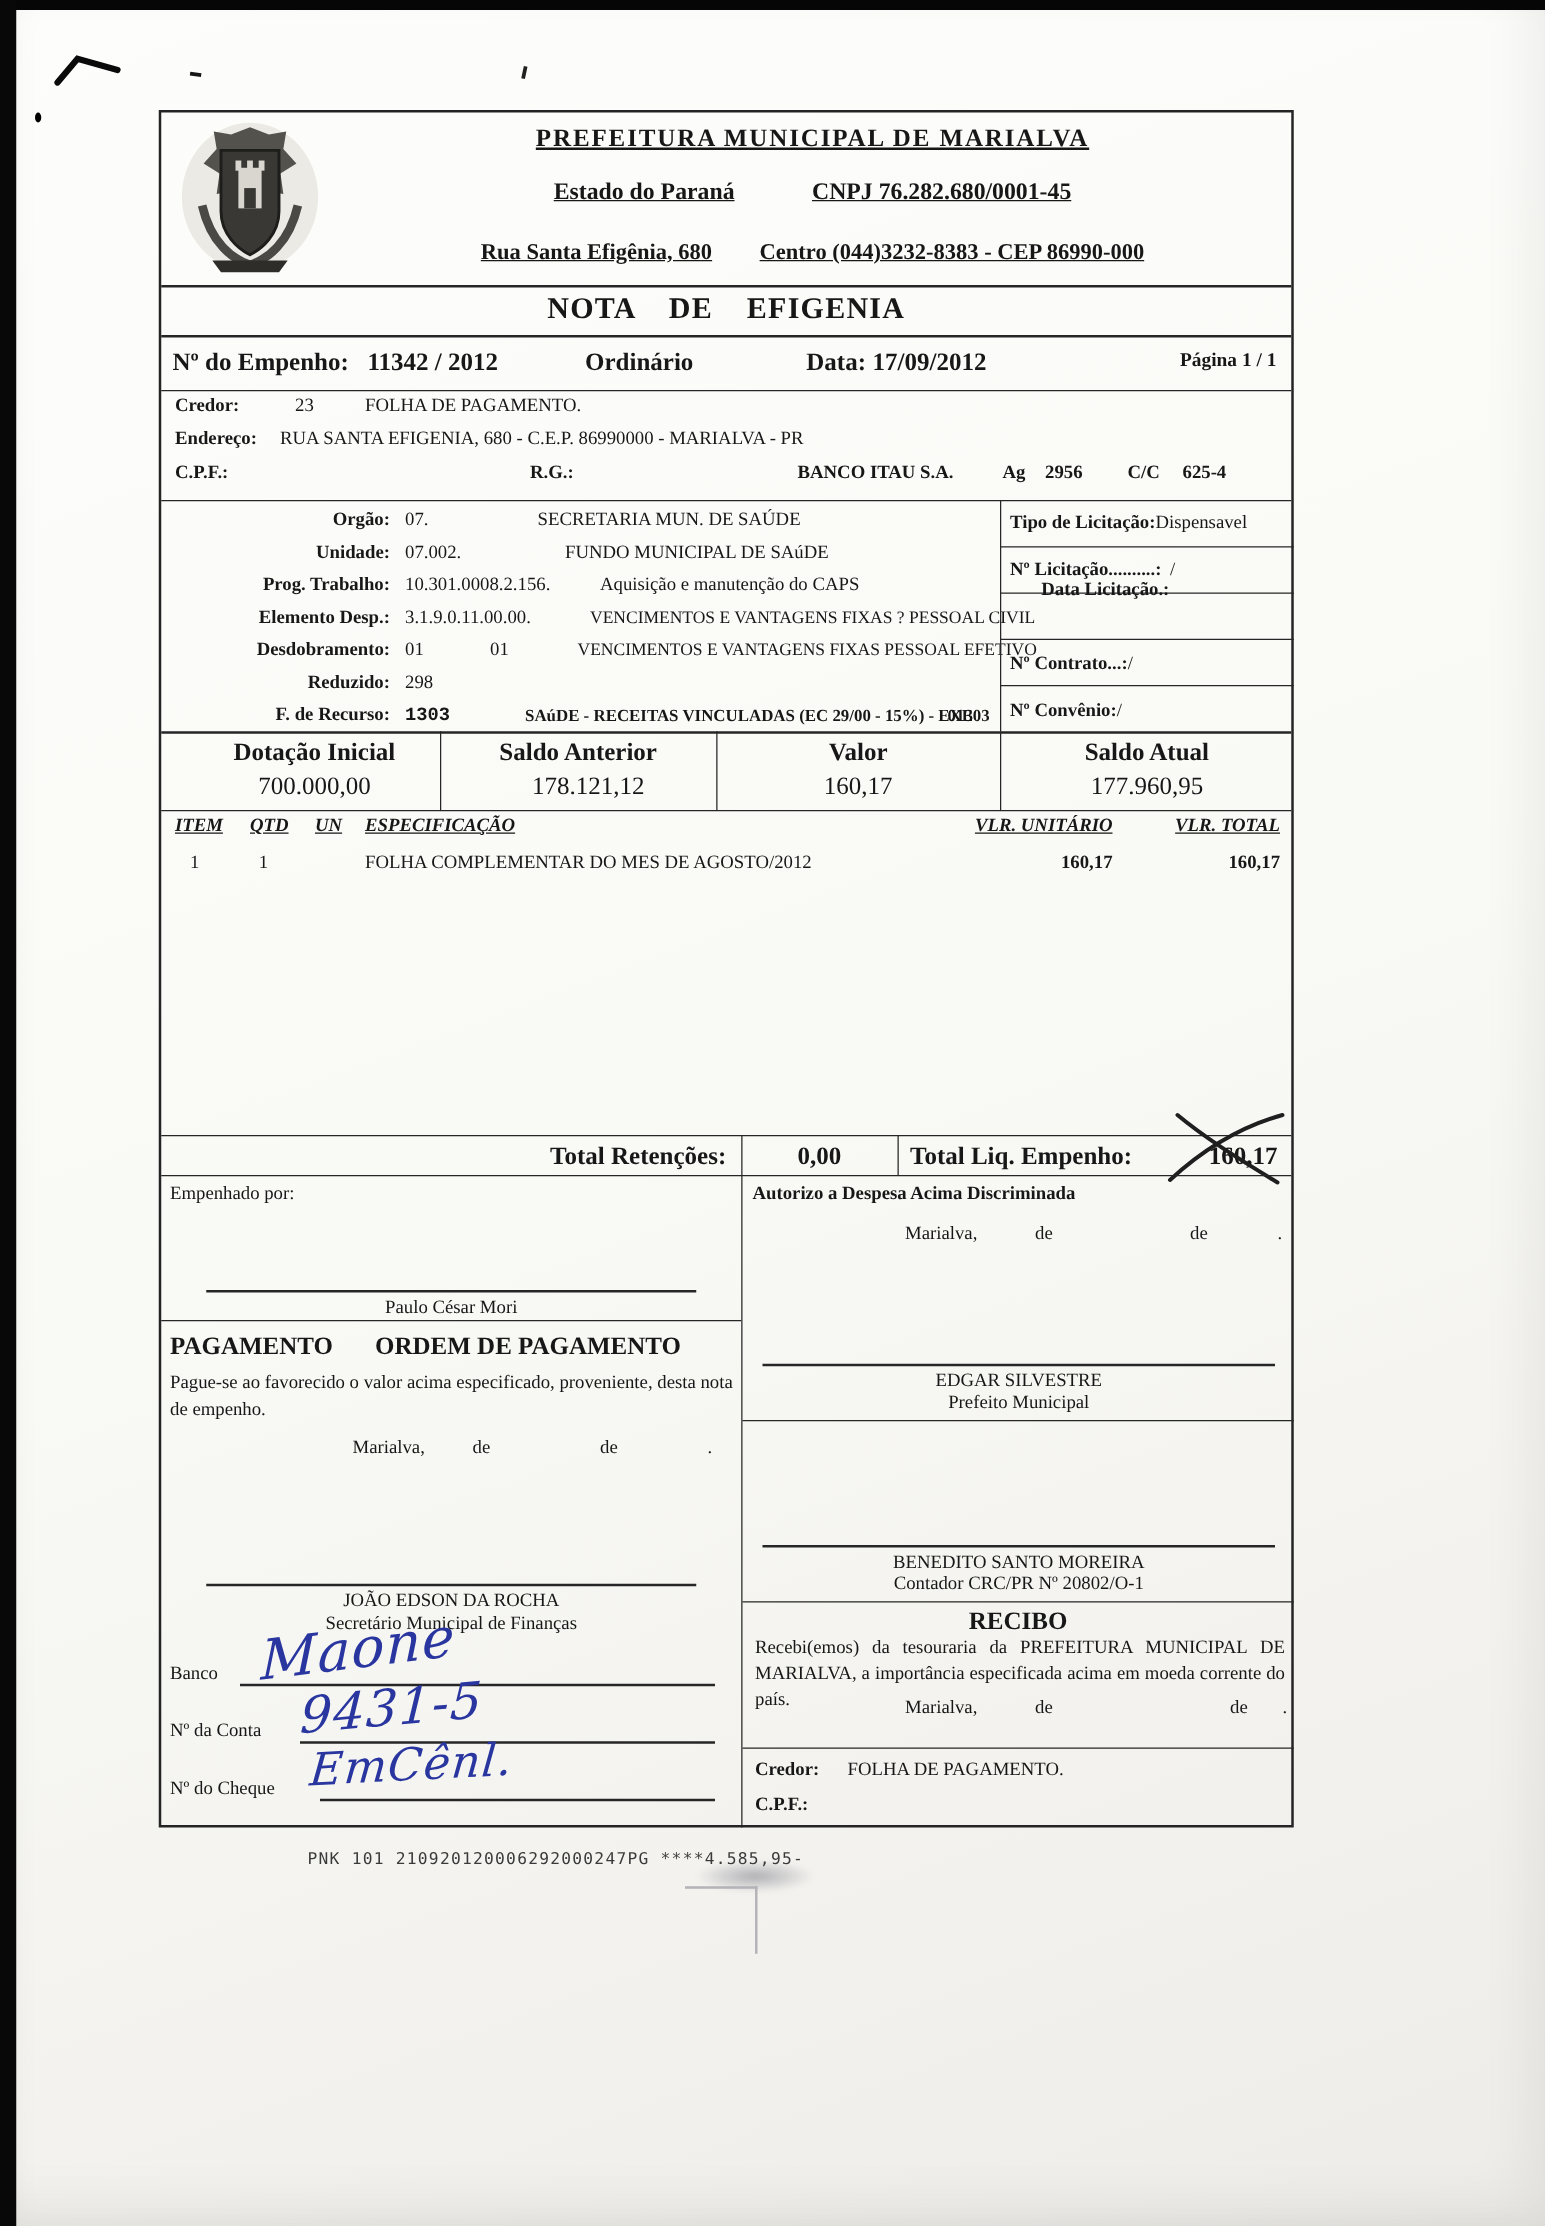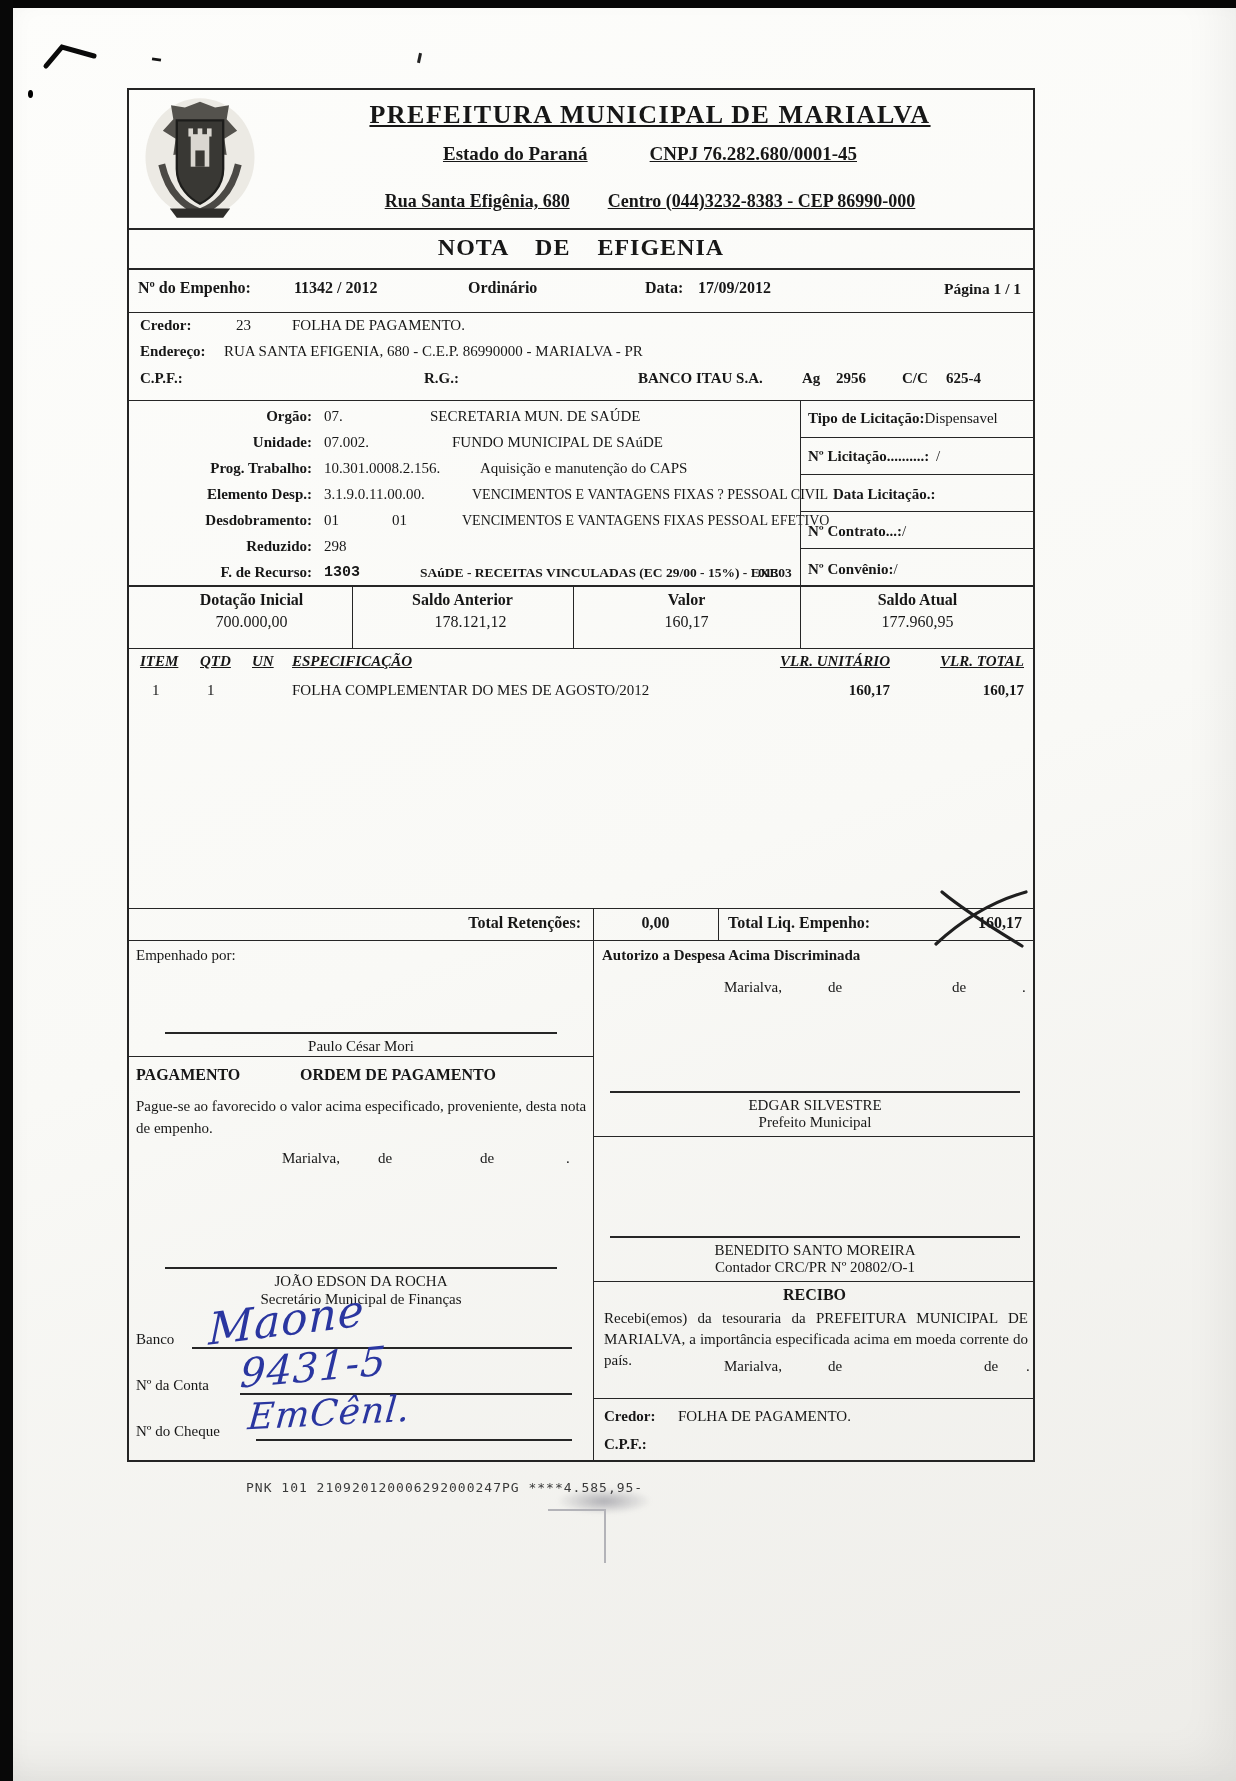--- a/index.html
+++ b/index.html
@@ -8,21 +8,21 @@
     position:relative; width:1236px; height:1781px; overflow:hidden;
     background:linear-gradient(160deg,#fdfdfb 0%,#f9f9f6 50%,#edece8 100%);
     box-shadow: inset -16px -20px 40px rgba(0,0,0,0.05), inset 12px 0 24px rgba(0,0,0,0.04);
     font-family:"Liberation Serif", serif; color:#171717;
   }
   .abs { position:absolute; }
   .b { font-weight:700; }
   .u { text-decoration:underline; }
   .ctr { text-align:center; }
   .s15 { font-size:15px; }
-  .s16 { font-size:16px; }
+  .s16 { font-size:20px; }
   .ln { position:absolute; background:#262626; }
   .lngray { position:absolute; background:#b3b3b8; }
   .ih { font-style:italic; font-weight:700; font-size:15px; text-decoration:underline; }
   .hand {
     position:absolute; font-family:"DejaVu Serif", serif; font-style:italic;
     color:#2a36a0; letter-spacing:1px; white-space:nowrap;
   }
   .licrow { position:absolute; left:808px; width:222px; font-size:15px; white-space:nowrap; }
   .nowrap { white-space:nowrap; }
 </style>
@@ -49,21 +49,21 @@
     <rect x="42" y="32" width="16" height="28" fill="#d9d6d0"></rect>
     <rect x="40" y="27" width="4" height="7" fill="#d9d6d0"></rect>
     <rect x="48" y="27" width="4" height="7" fill="#d9d6d0"></rect>
     <rect x="56" y="27" width="4" height="7" fill="#d9d6d0"></rect>
     <rect x="46" y="46" width="8" height="14" fill="#393834"></rect>
     <path d="M17 58 C23 84 38 95 50 99 C62 95 77 84 83 58" fill="none" stroke="#4b4945" stroke-width="6"></path>
     <path d="M24 96 h52 l-6 8 h-40 Z" fill="#2e2d2a"></path>
   </svg>
 
   <div class="abs ctr" style="left:270px;top:100px;width:760px;">
-    <span class="b u nowrap" style="font-size:26px;letter-spacing:1.5px;">PREFEITURA MUNICIPAL DE MARIALVA</span>
+    <span class="b u nowrap" style="font-size:20px;letter-spacing:1.5px;">PREFEITURA MUNICIPAL DE MARIALVA</span>
   </div>
   <div class="abs" style="left:270px;top:143px;width:760px;display:flex;justify-content:center;gap:62px;">
     <span class="b u nowrap" style="font-size:19px;">Estado do Paraná</span>
     <span class="b u nowrap" style="font-size:19px;">CNPJ 76.282.680/0001-45</span>
   </div>
   <div class="abs" style="left:270px;top:191px;width:760px;display:flex;justify-content:center;gap:38px;">
     <span class="b u nowrap" style="font-size:18px;">Rua Santa Efigênia, 680</span>
     <span class="b u nowrap" style="font-size:18px;">Centro  (044)3232-8383  -  CEP 86990-000</span>
   </div>
 
@@ -130,21 +130,21 @@
 
   <div class="ln" style="left:800px;top:400px;width:1px;height:185px;"></div>
   <div class="licrow" style="top:410px;">
     <span class="b">Tipo de Licitação:</span><span>Dispensavel</span>
   </div>
   <div class="ln" style="left:800px;top:437px;width:235px;height:1px;"></div>
   <div class="licrow" style="top:448px;">
     <span class="b">Nº Licitação..........:</span> <span style="margin-left:3px;">/</span>
   </div>
   <div class="ln" style="left:800px;top:474px;width:235px;height:1px;"></div>
-  <div class="licrow" style="top:486px;padding-left:25px;">
+  <div class="licrow" style="top:464px;padding-left:25px;">
     <span class="b">Data Licitação.:</span><span></span>
   </div>
   <div class="ln" style="left:800px;top:511px;width:235px;height:1px;"></div>
   <div class="licrow" style="top:523px;">
     <span class="b">Nº Contrato...:</span><span>/</span>
   </div>
   <div class="ln" style="left:800px;top:548px;width:235px;height:1px;"></div>
   <div class="licrow" style="top:561px;">
     <span class="b">Nº Convênio:</span><span>/</span>
   </div>

